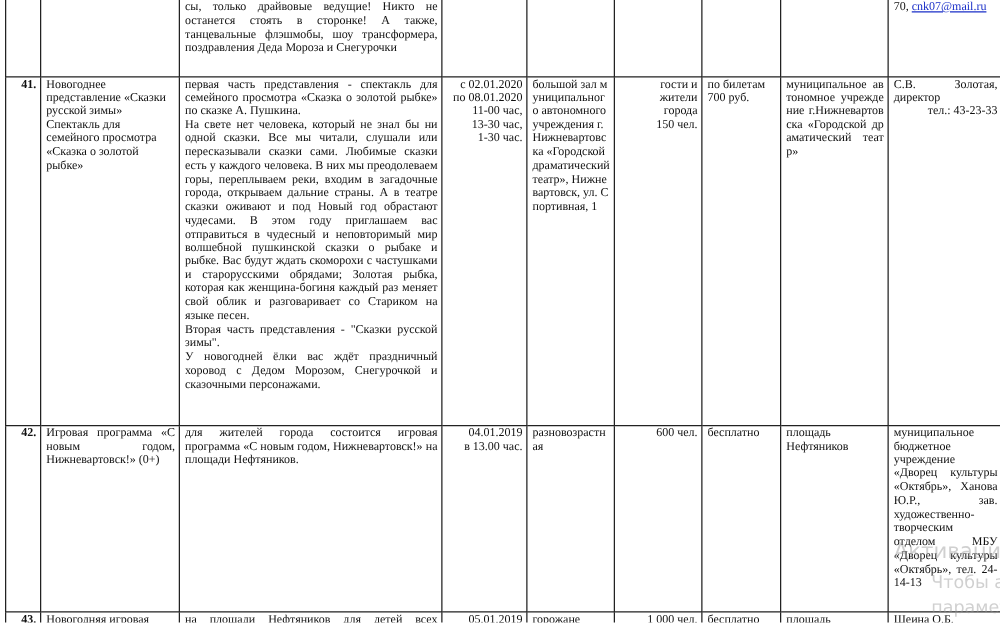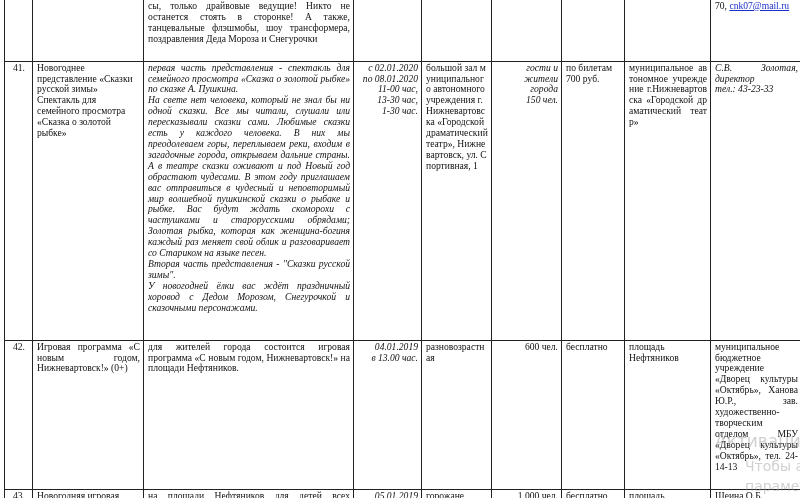--- a/index.html
+++ b/index.html
@@ -1,23 +1,23 @@
 <!DOCTYPE html>
 <html><head>
 <meta charset="utf-8">
 <style>
   html, body { margin: 0; padding: 0; background: #ffffff; }
   body { width: 800px; height: 498px; overflow: hidden; position: relative;
          font-family: "Liberation Serif", "DejaVu Serif", serif; font-size: 9.6px; color: #111; }
   table.doc { position: absolute; left: 4px; top: -1px; border-collapse: collapse; table-layout: fixed; width: 797px; }
   table.doc td { border: 1px solid #222; vertical-align: top; padding: 1px 3px 16px 4px; line-height: 10.9px; }
-  td.num { text-align: center; padding-left: 3px; }
+  td.num { text-align: right; padding-left: 3px; font-weight: bold; }
   td.just { text-align: justify; }
   td.center { text-align: right; }
-  .p { display: block; font-style: italic; }
+  .p { display: block; }
   a.mail { color: #1a2fc8; text-decoration: underline; }
   .watermark { position: absolute; font-family: "DejaVu Sans", sans-serif; color: rgba(150,150,150,0.45); pointer-events: none; white-space: nowrap; }
   .wm1 { left: 715px; top: 431px; font-size: 17px; }
   .wm2 { left: 745px; top: 458px; font-size: 14px; }
   .wm3 { left: 745px; top: 478px; font-size: 14px; }
 </style>
 </head>
 <body>
 
 <table class="doc">
@@ -67,21 +67,21 @@
       <span class="p">гости и</span>
       <span class="p">жители</span>
       <span class="p">города</span>
       <span class="p">150 чел.</span>
     </td>
     <td>по билетам 700 руб.</td>
     <td class="just" style="word-break:break-all">муниципальное автономное учреждение г.Нижневартовска «Городской драматический театр»</td>
     <td>
       <span class="p" style="text-align:justify;text-align-last:justify">С.В. Золотая,</span>
       <span class="p">директор</span>
-      <span class="p" style="text-align:left">тел.: 43-23-33</span>
+      <span class="p" style="text-align:right">тел.: 43-23-33</span>
     </td>
   </tr>
 
   <tr style="height:127px">
     <td class="num">42.</td>
     <td class="just">Игровая программа «С новым годом, Нижневартовск!» (0+)</td>
     <td class="just">для жителей города состоится игровая программа «С новым годом, Нижневартовск!» на площади Нефтяников.</td>
     <td class="center">
       <span class="p">04.01.2019</span>
       <span class="p">в 13.00 час.</span>

